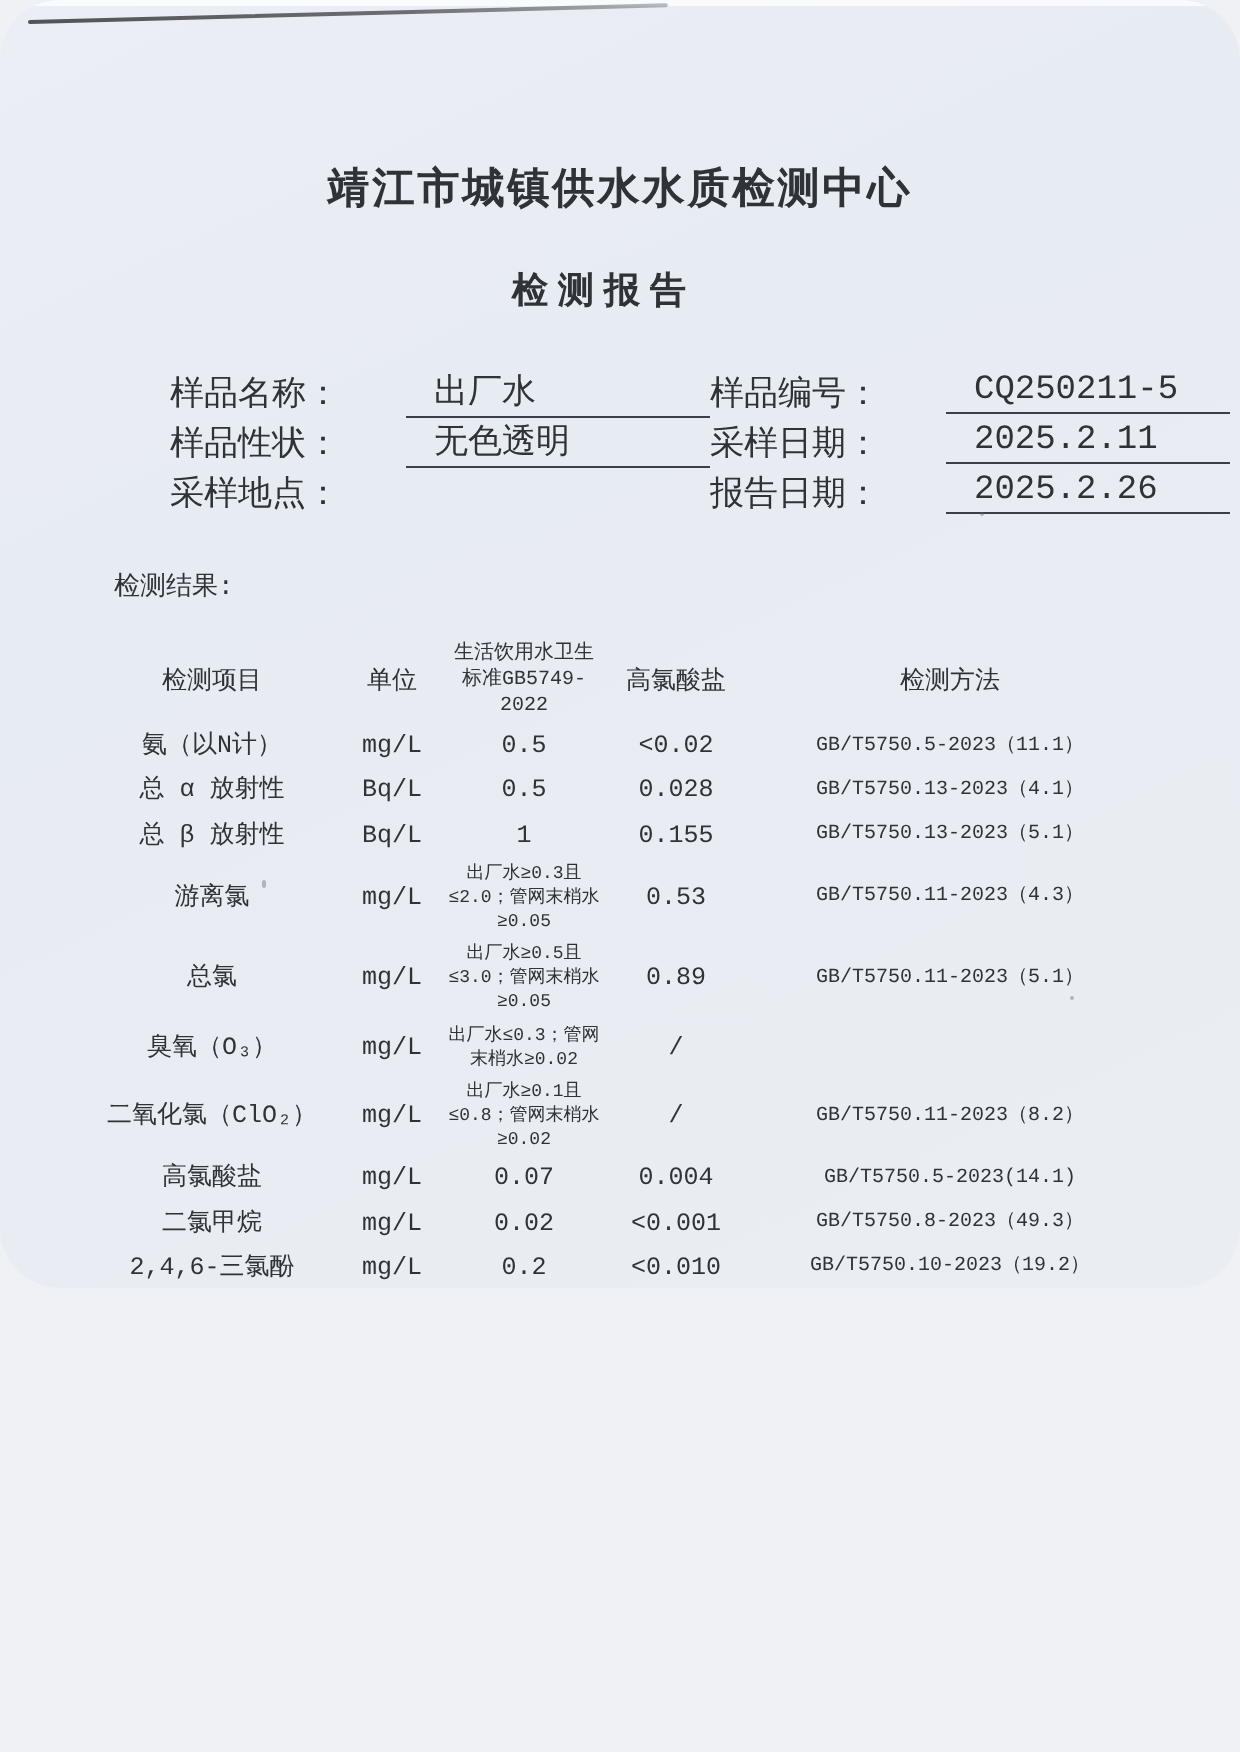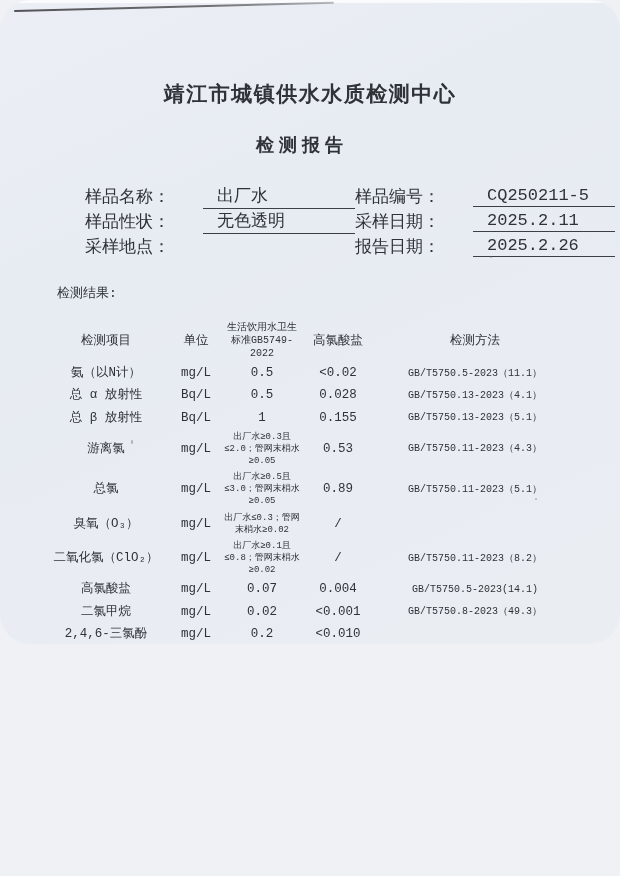--- a/index.html
+++ b/index.html
@@ -265,20 +265,21 @@
       <div class="c std">0.02</div>
       <div class="c result">&lt;0.001</div>
       <div class="c method">GB/T5750.8-2023（49.3）</div>
     </div>
 
     <div class="t-row">
       <div class="c item">2,4,6-三氯酚</div>
       <div class="c unit">mg/L</div>
       <div class="c std">0.2</div>
       <div class="c result">&lt;0.010</div>
+      <div class="c method">GB/T5750.10-2023（19.2）</div>
     </div>
   </div>
   </div>
 
   <div class="blank-note">**以下空白**</div>
 
   <div class="page-footer">第 5 页 共 7 页</div>
 
 </div>
 

